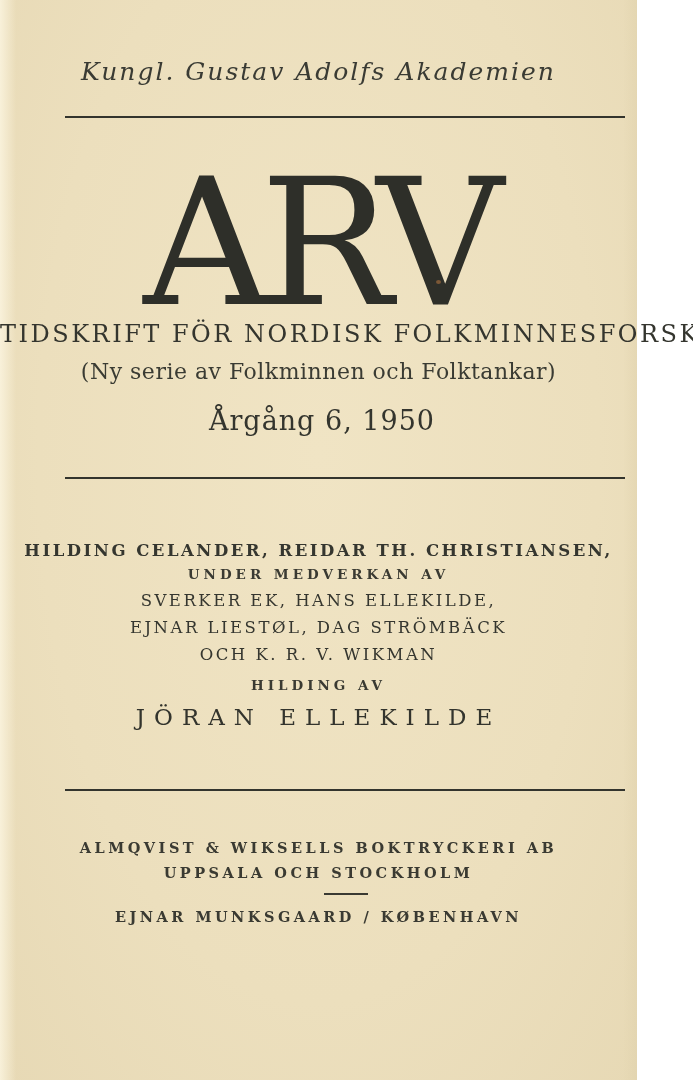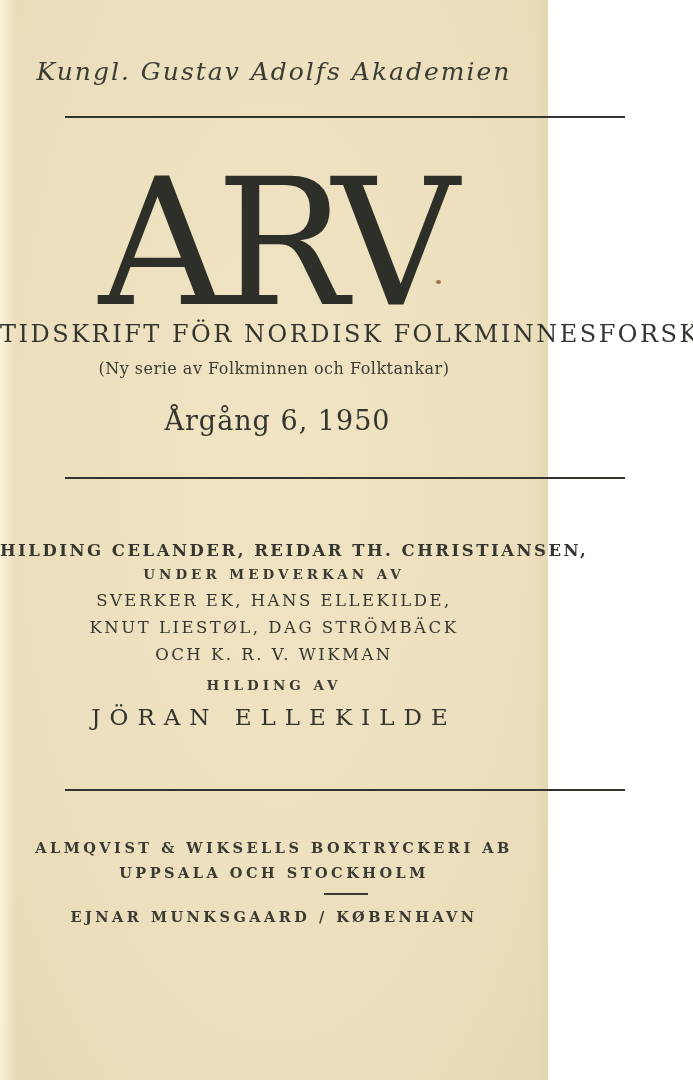--- a/index.html
+++ b/index.html
@@ -7,21 +7,21 @@
     padding: 0;
   }
   body {
     width: 693px;
     height: 1080px;
     overflow: hidden;
     font-family: "DejaVu Serif", serif;
   }
   .page {
     position: relative;
-    width: 548px;
+    width: 637px;
     height: 1080px;
     background:
       linear-gradient(90deg, rgba(250,243,221,0.9) 0px, rgba(250,243,221,0) 16px),
       linear-gradient(270deg, rgba(222,208,170,0.45) 0px, rgba(222,208,170,0) 14px),
       radial-gradient(ellipse at 50% 42%, #f0e4c4 0%, #ecdfbd 62%, #e7d9b5 100%);
     color: #33342e;
   }
   .centered {
     position: absolute;
     left: 0;
@@ -67,21 +67,21 @@
     opacity: 0.85;
   }
   .journal-subtitle {
     top: 322px;
     font-size: 24px;
     letter-spacing: 2.5px;
     color: #34352e;
   }
   .series-note {
     top: 361px;
-    font-size: 16px;
+    font-size: 22px;
     letter-spacing: 0.5px;
     color: #3a3b33;
   }
   .volume-line {
     top: 407px;
     font-size: 27px;
     letter-spacing: 1px;
     color: #34352e;
     padding-left: 7px;
   }
@@ -144,21 +144,21 @@
   <div class="centered series-note">(Ny serie av Folkminnen och Folktankar)</div>
 
   <div class="centered volume-line">Årgång 6, 1950</div>
 
   <div class="rule rule-middle"></div>
 
   <div class="centered contributors-heading">UNDER MEDVERKAN AV</div>
 
   <div class="centered contributor-line line-0">HILDING CELANDER, REIDAR TH. CHRISTIANSEN,</div>
   <div class="centered contributor-line line-1">SVERKER EK, HANS ELLEKILDE,</div>
-  <div class="centered contributor-line line-2">KNUT LIESTØL, DAG STRÖMBÄCK</div>
+  <div class="centered contributor-line line-2">EJNAR LIESTØL, DAG STRÖMBÄCK</div>
   <div class="centered contributor-line line-3">OCH K. R. V. WIKMAN</div>
 
   <div class="centered editor-heading">HILDING AV</div>
 
   <div class="centered editor-name">JÖRAN ELLEKILDE</div>
 
   <div class="rule rule-bottom"></div>
 
   <div class="centered imprint-line location-line">UPPSALA OCH STOCKHOLM</div>
 

